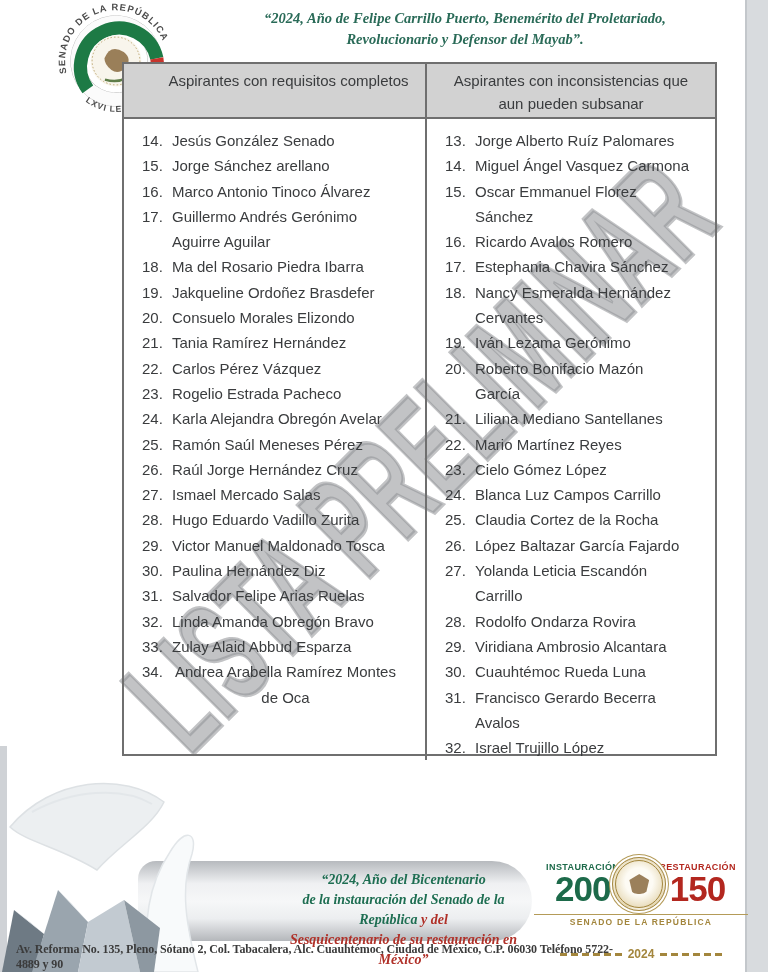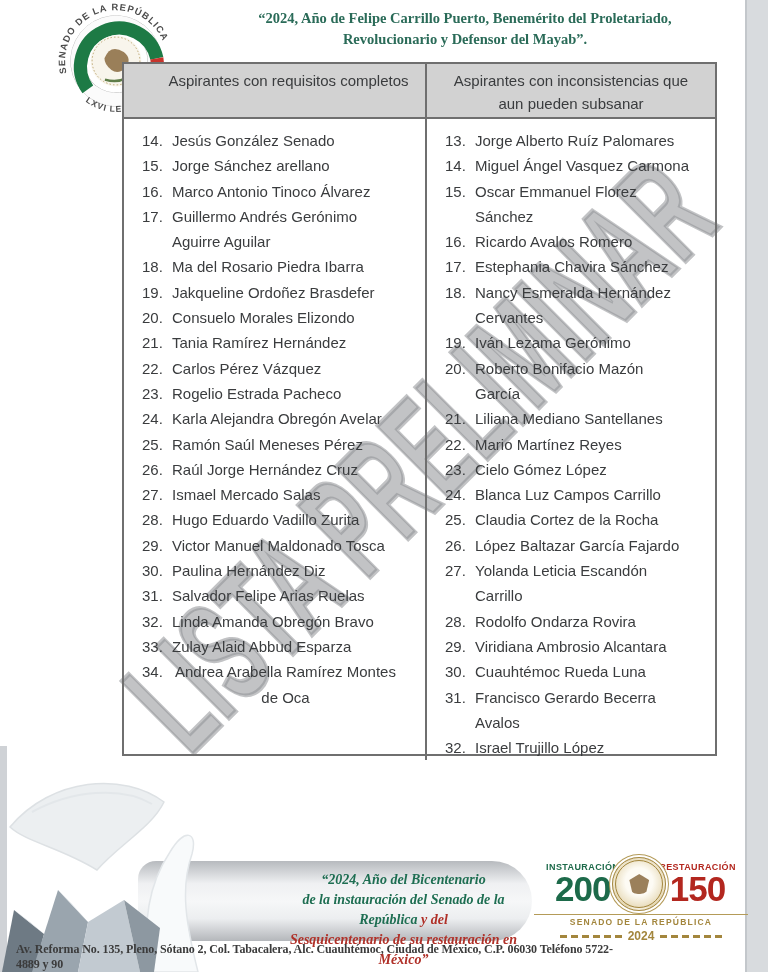--- a/index.html
+++ b/index.html
@@ -11,21 +11,21 @@
   
   .scan-strip-right { position:absolute; top:0; right:0; width:23px; height:972px;
     background:#d8dbde; border-left:2px solid #c3c7cb; }
   .scan-strip-left { position:absolute; left:0; top:746px; width:7px; height:226px; background:#cfd2d6; }
 
   
   .seal { position:absolute; left:50px; top:0px; width:132px; height:122px; z-index:1; }
 
   
   .top-quote { position:absolute; left:245px; top:8px; width:440px; text-align:center;
-    font-family:"Liberation Serif", serif; font-weight:bold;
+    font-family:"Liberation Serif", serif; font-style:italic; font-weight:bold;
     font-size:14.5px; line-height:21px; color:#2a6b58; z-index:2; }
 
   
   .watermark { position:absolute; left:420px; top:455px; z-index:2; white-space:nowrap;
     transform:translate(-50%,-50%) rotate(-45deg) scale(0.60,1.12);
     font-size:132px; font-weight:bold; letter-spacing:2px;
     color:rgba(143,146,149,0.55); -webkit-text-stroke:4px rgba(143,146,149,0.55); }
 
   
   .tbl { position:absolute; left:122px; top:62px; width:595px; height:694px; z-index:3;
@@ -57,21 +57,21 @@
   .bic-label { font-size:9px; font-weight:bold; letter-spacing:0.4px; }
   .bic-num { font-size:35px; font-weight:800; line-height:0.95; letter-spacing:-1px; }
   .green { color:#1d6a4a; } .red { color:#b3271f; } .gold { color:#a3863d; }
   .bic-circle { width:54px; height:54px; border-radius:50%; margin:0 -7px; z-index:1; position:relative;
     background:radial-gradient(circle at 50% 45%, #fdfbf4 0 40%, #e9ddbd 75%, #cab87e 100%);
     border:4px double #a3863d; box-shadow:0 0 0 2px #fff, 0 0 0 3px #b49b58; display:flex; align-items:center; justify-content:center; }
   .bic-eagle { width:22px; height:20px; border-radius:50% 50% 45% 45%; background:#8a6a40;
     clip-path:polygon(50% 0, 95% 30%, 80% 100%, 20% 100%, 5% 30%); opacity:.85; }
   .bic-senate { margin-top:3px; border-top:1.5px solid #b49b58; padding-top:2px;
     font-size:8.5px; font-weight:bold; letter-spacing:1.2px; }
-  .bic-year-row { display:flex; align-items:center; justify-content:center; gap:6px; margin-top:2px; }
+  .bic-year-row { display:flex; align-items:center; justify-content:center; gap:6px; margin-top:20px; }
   .dash { width:62px; height:3px;
     background:repeating-linear-gradient(90deg,#a3863d 0 7px, transparent 7px 11px); }
   .bic-year { font-size:12px; font-weight:bold; }
 
   .address { position:absolute; left:16px; top:942px; width:600px; z-index:6;
     font-family:"Liberation Serif", serif; font-weight:bold; font-size:12px; color:#3b3b3b; letter-spacing:-0.1px; }
 </style>
 </head>
 <body>
 

